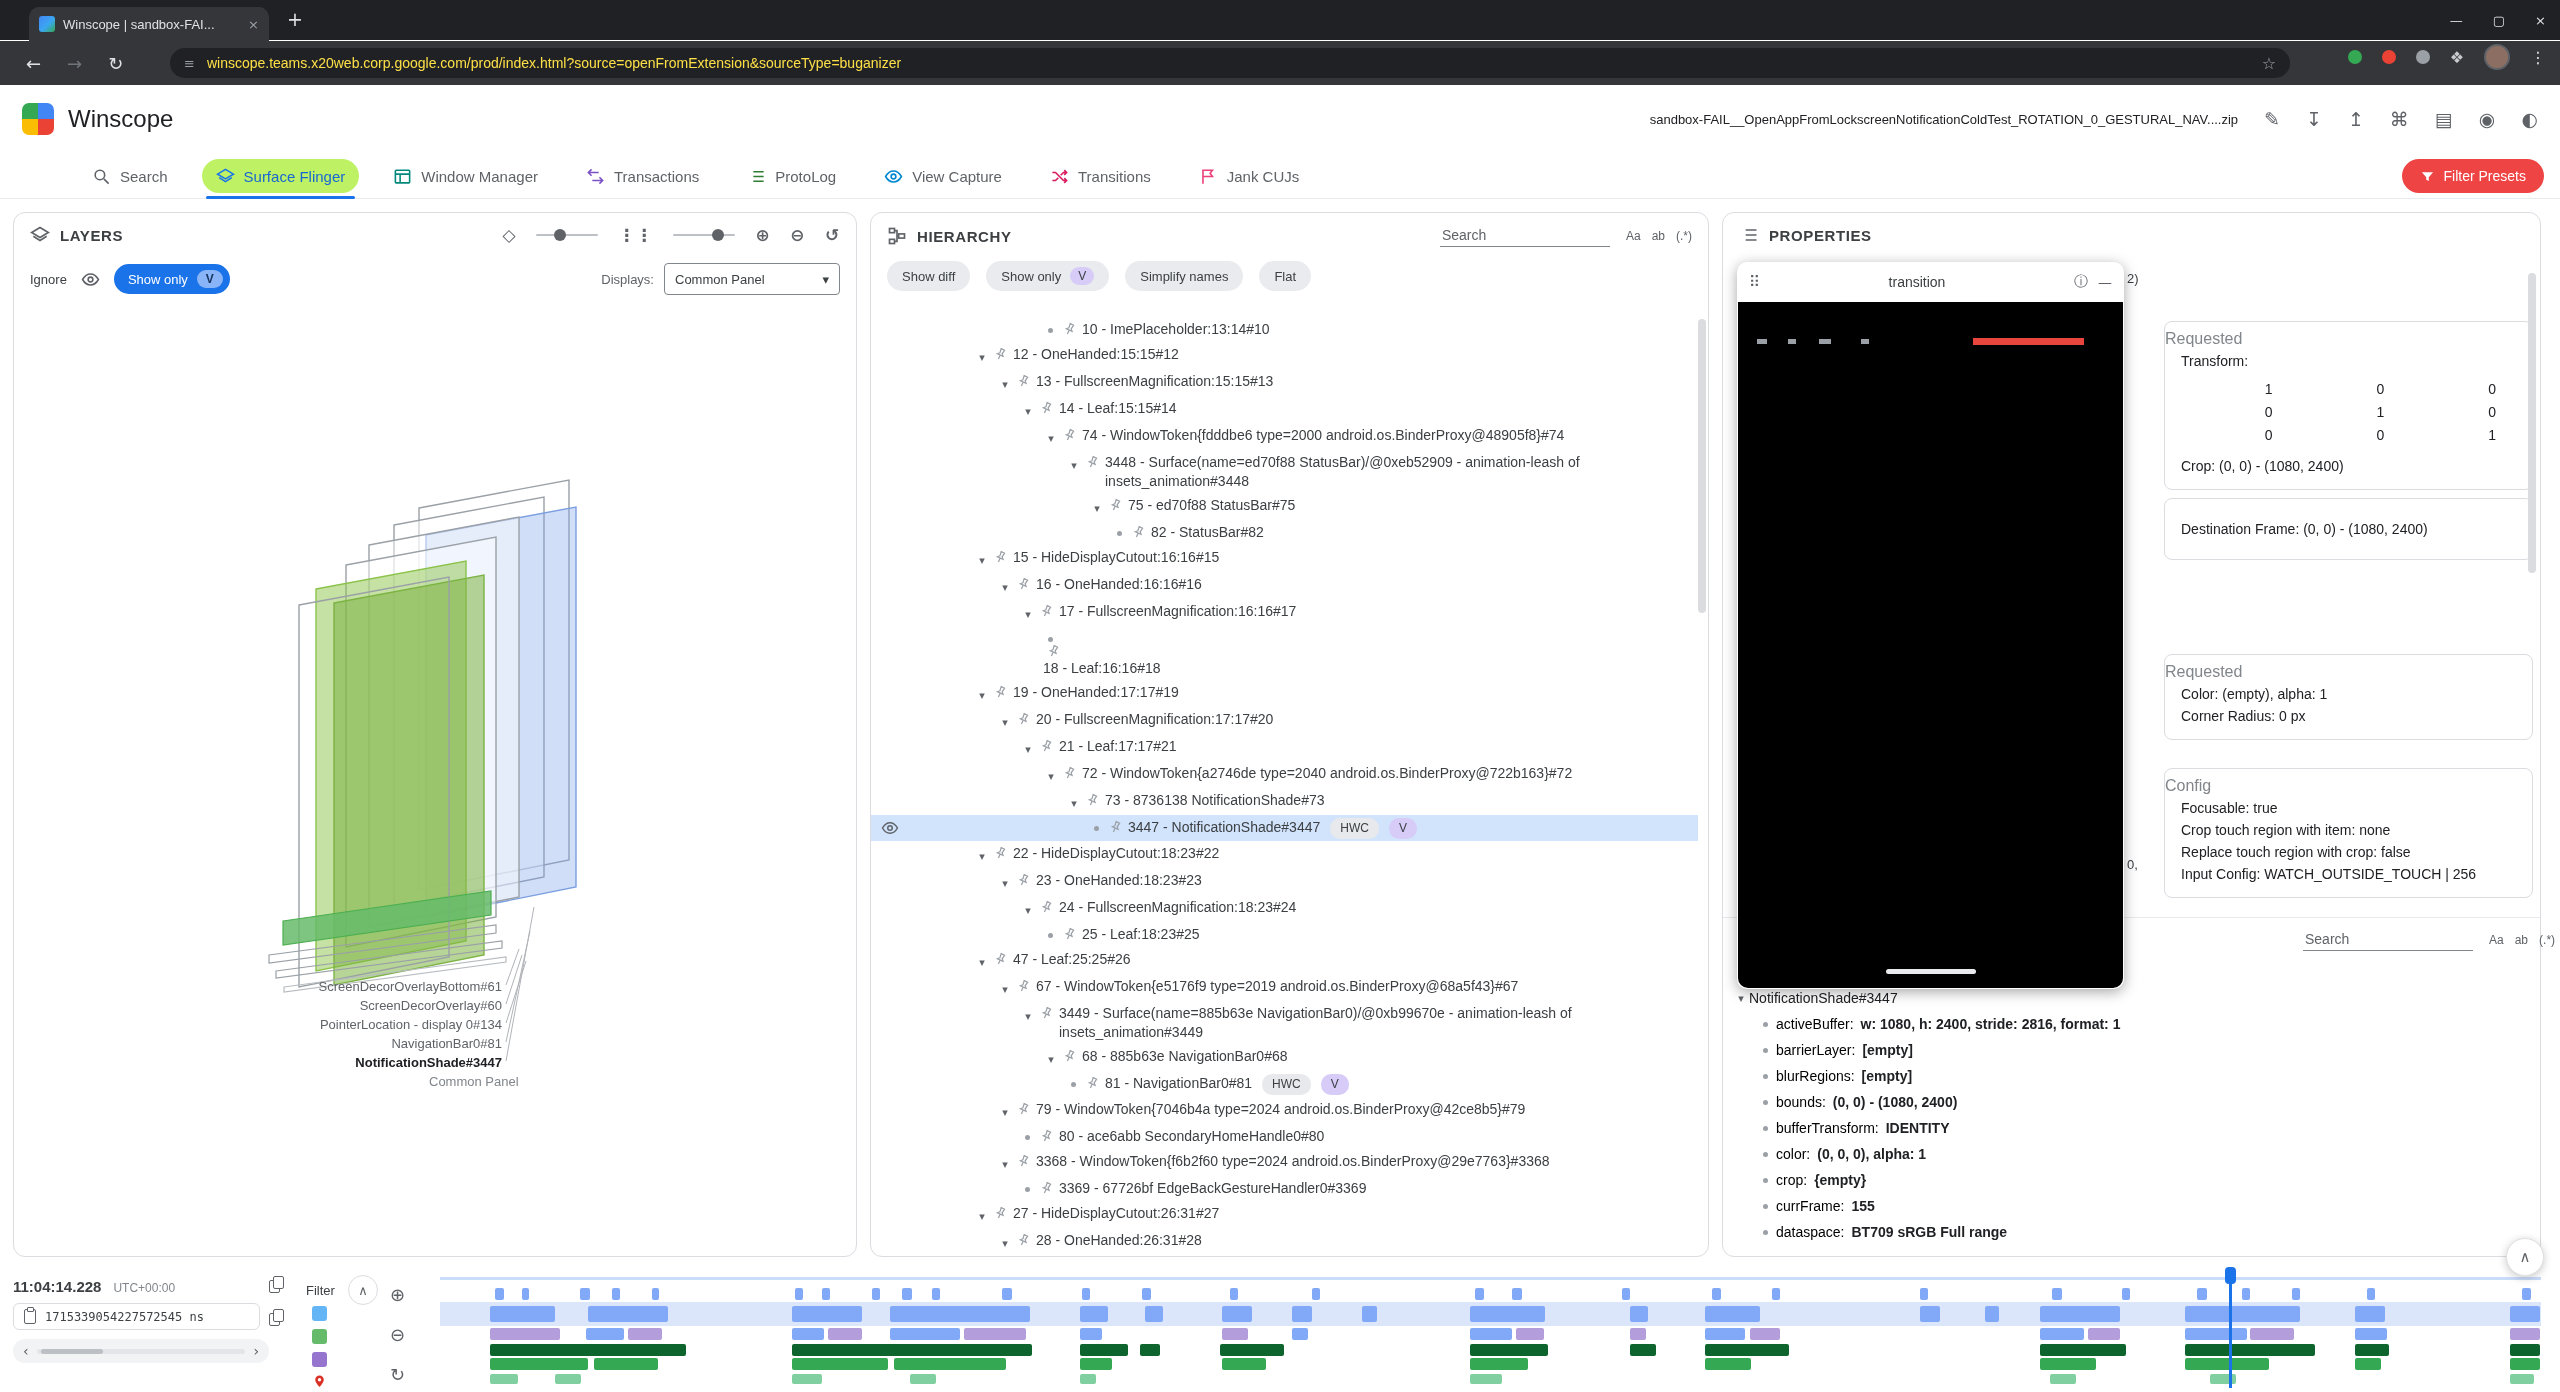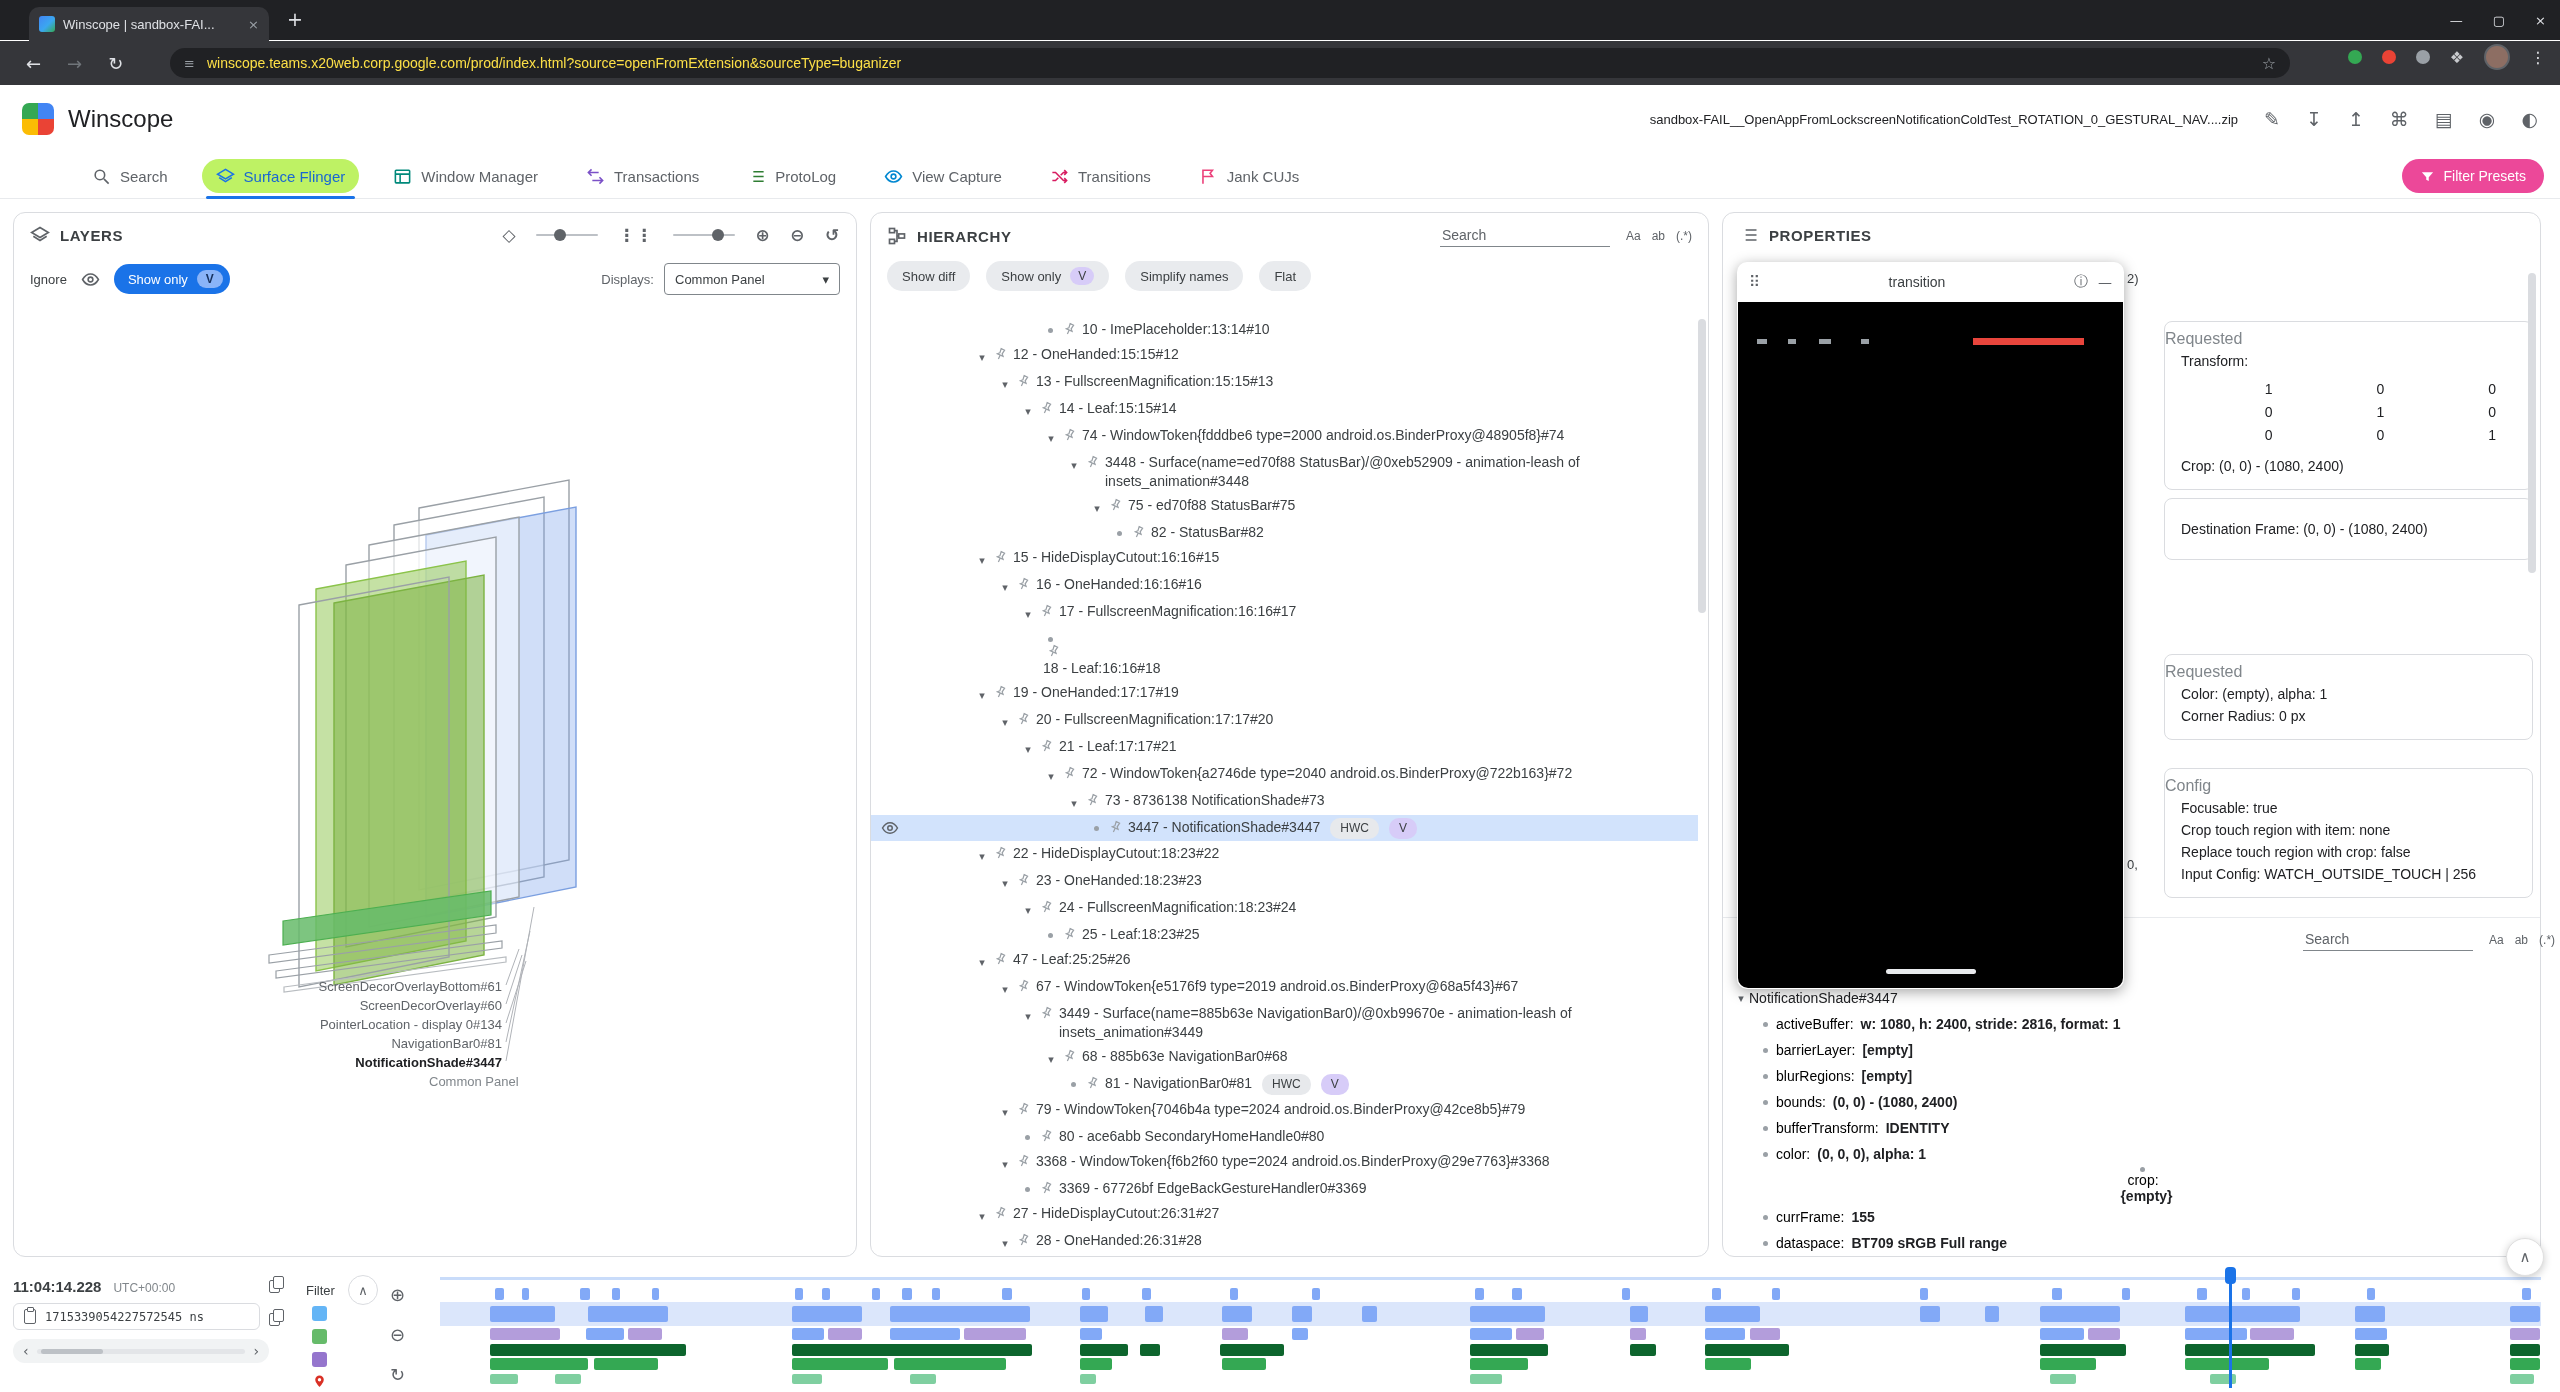--- a/index.html
+++ b/index.html
@@ -38,21 +38,21 @@
   .trace-name{font-size:13px;color:#202124;max-width:980px;white-space:nowrap;overflow:hidden}
   .hic{font-size:19px;color:#5f6368}
 
   
   .navrow{position:absolute;left:0;top:153px;width:100%;height:46px;border-bottom:1px solid #e8eaed;background:#fff}
   .navtabs{position:absolute;left:78px;top:0;height:46px;display:flex;align-items:center;gap:20px}
   .navtab{display:flex;align-items:center;gap:9px;font-size:15px;color:#5f6368;height:34px;padding:0 14px;border-radius:17px;position:relative;white-space:nowrap}
   .navtab .nticon svg{width:19px;height:19px}
   .navtab.active{background:#bef264;color:#1967d2}
   .navtab.active::after{content:"";position:absolute;left:4px;right:4px;bottom:-6px;height:3px;border-radius:2px;background:#1a73e8}
-  .filter-presets{position:absolute;right:16px;top:6px;height:34px;border-radius:17px;background:#ec4899;color:#fff;display:flex;align-items:center;gap:9px;padding:0 18px;font-size:14px}
+  .filter-presets{position:absolute;right:16px;top:6px;height:34px;border-radius:17px;background:#ef4444;color:#fff;display:flex;align-items:center;gap:9px;padding:0 18px;font-size:14px}
   .fp-ic svg{width:15px;height:15px}
 
   
   .panel{position:absolute;top:212px;height:1045px;background:#fff;border:1px solid #dadce0;border-radius:12px}
   #layers-panel{left:13px;width:844px}
   #hier-panel{left:870px;width:839px}
   #props-panel{left:1722px;width:819px}
   .panel-head{display:flex;align-items:center;gap:10px;padding:12px 16px;font-size:15px;font-weight:700;letter-spacing:.6px;color:#3c4043}
   .ph-ic{color:#5f6368}
   .ph-ic svg{width:20px;height:20px}
@@ -867,21 +867,21 @@
         <div class="prow" style="padding-left: 40px;">
           <span class="dotleaf" style="margin: 0px 8px 0px 0px;"></span>
           <span class="pname">bufferTransform:</span>
           <span class="pval">IDENTITY</span>
         </div>
         <div class="prow" style="padding-left: 40px;">
           <span class="dotleaf" style="margin: 0px 8px 0px 0px;"></span>
           <span class="pname">color:</span>
           <span class="pval">(0, 0, 0), alpha: 1</span>
         </div>
-        <div class="prow" style="padding-left: 40px; flex-direction: column;">
+        <div class="prow" style="padding-left: 40px;">
           <span class="dotleaf" style="margin: 0px 8px 0px 0px;"></span>
           <span class="pname">crop:</span>
           <span class="pval">{empty}</span>
         </div>
         <div class="prow" style="padding-left: 40px;">
           <span class="dotleaf" style="margin: 0px 8px 0px 0px;"></span>
           <span class="pname">currFrame:</span>
           <span class="pval">155</span>
         </div>
         <div class="prow" style="padding-left: 40px;">

